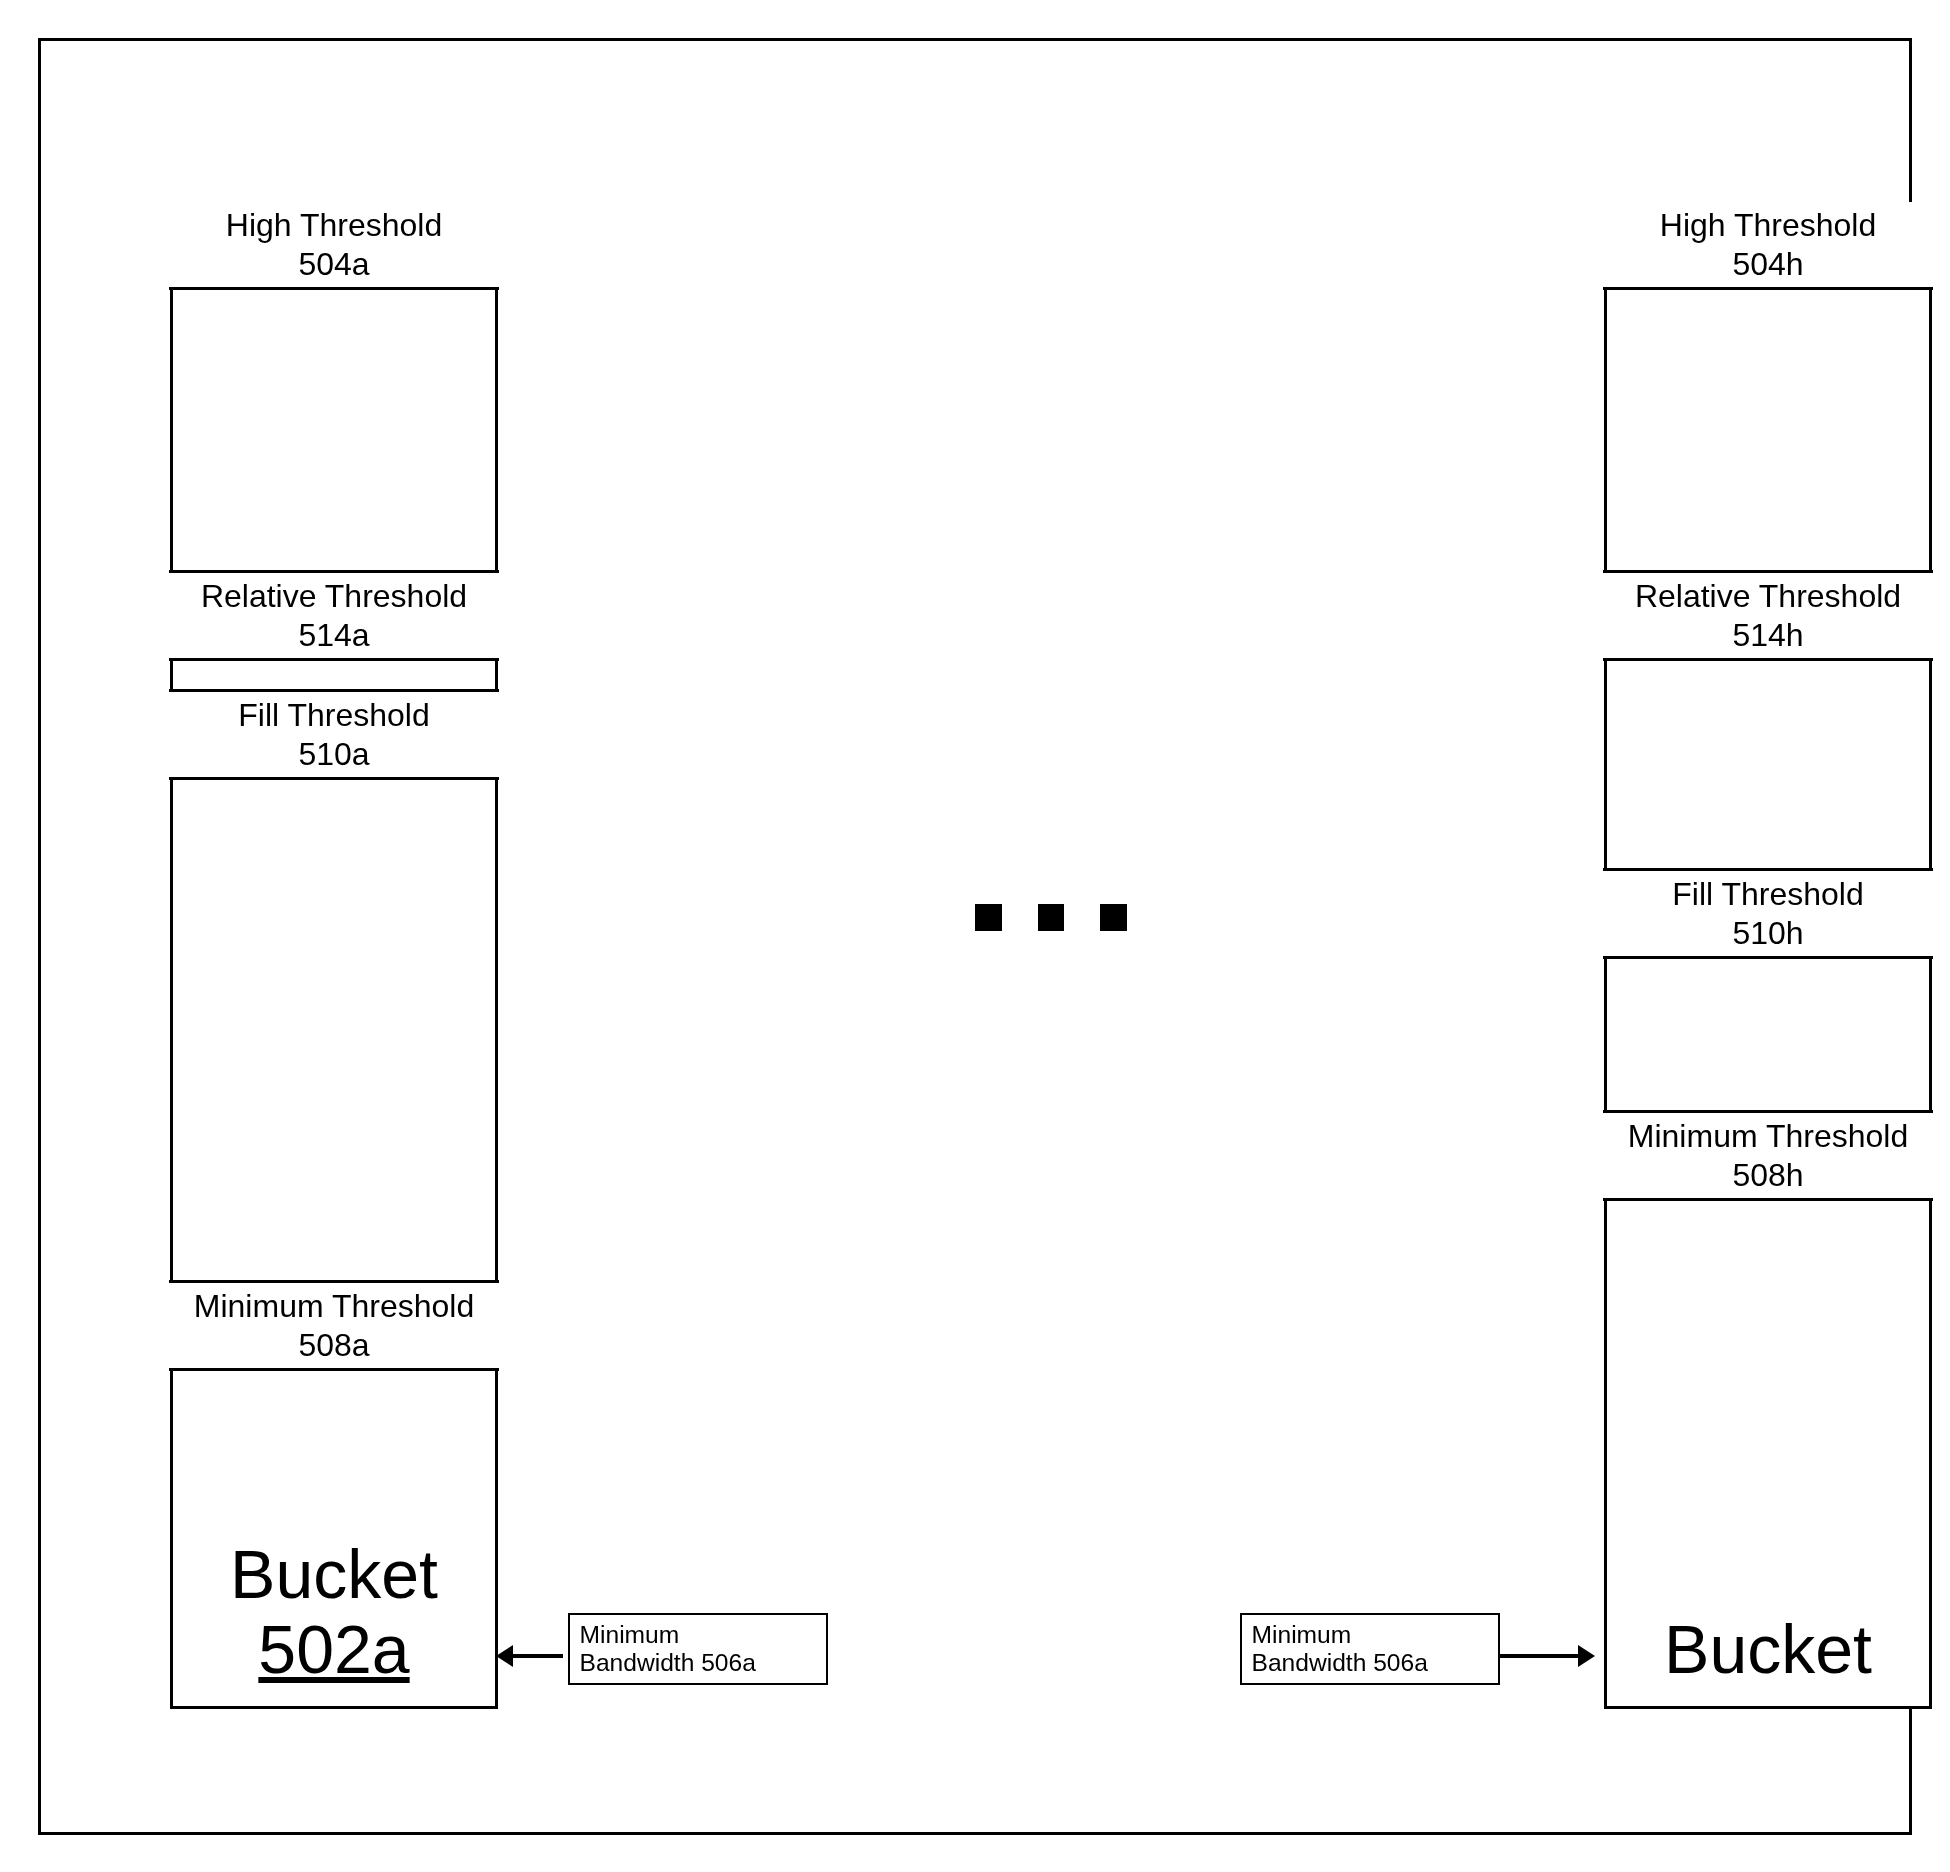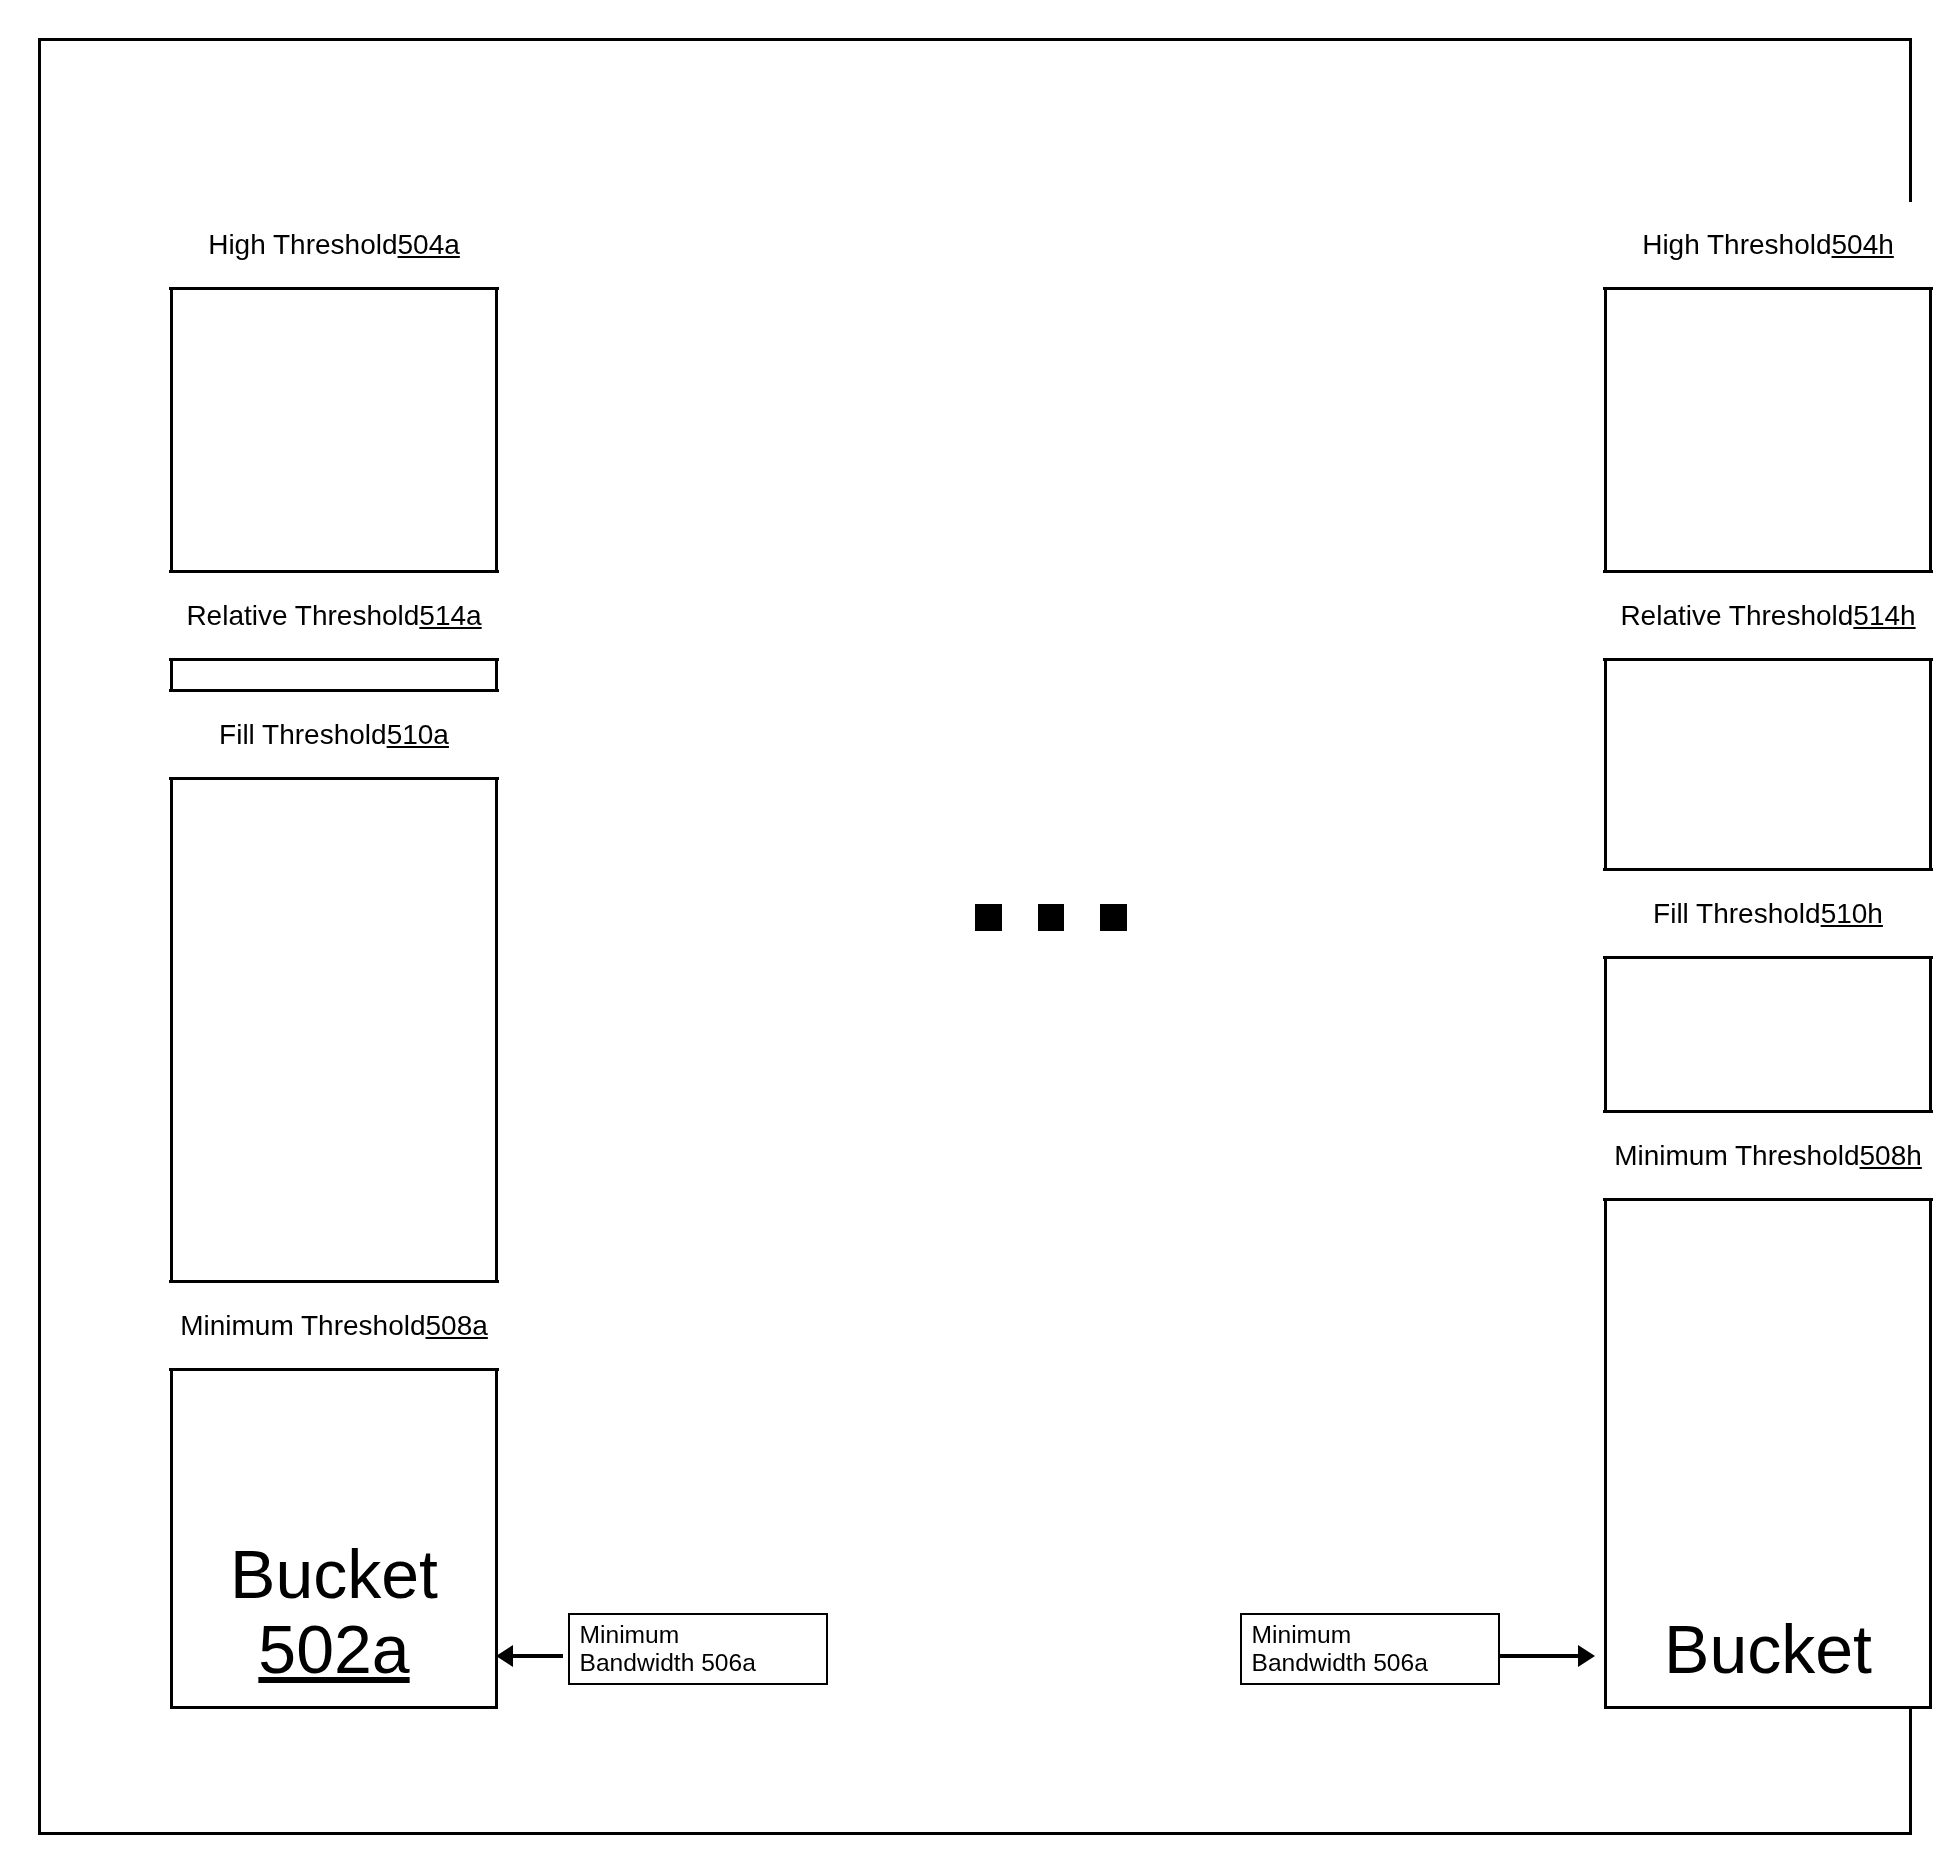--- a/index.html
+++ b/index.html
@@ -28,29 +28,28 @@
     background: #fff;
   }
   .band {
     position: absolute;
     left: -3.8px;
     right: -3.8px;
     border-top: 3.8px solid #000;
     border-bottom: 3.8px solid #000;
     text-align: center;
     display: flex;
-    flex-direction: row;
+    flex-direction: column;
     justify-content: center;
     align-items: center;
-    font-size: 28px;
+    font-size: 32px;
     line-height: 1.2;
     background: #fff;
   }
   .band .ref {
-    text-decoration: underline;
   }
   .bucket-title {
     position: absolute;
     left: 0;
     right: 0;
     text-align: center;
     font-size: 68px;
     line-height: 1.1;
     margin-top: 8px;
   }

